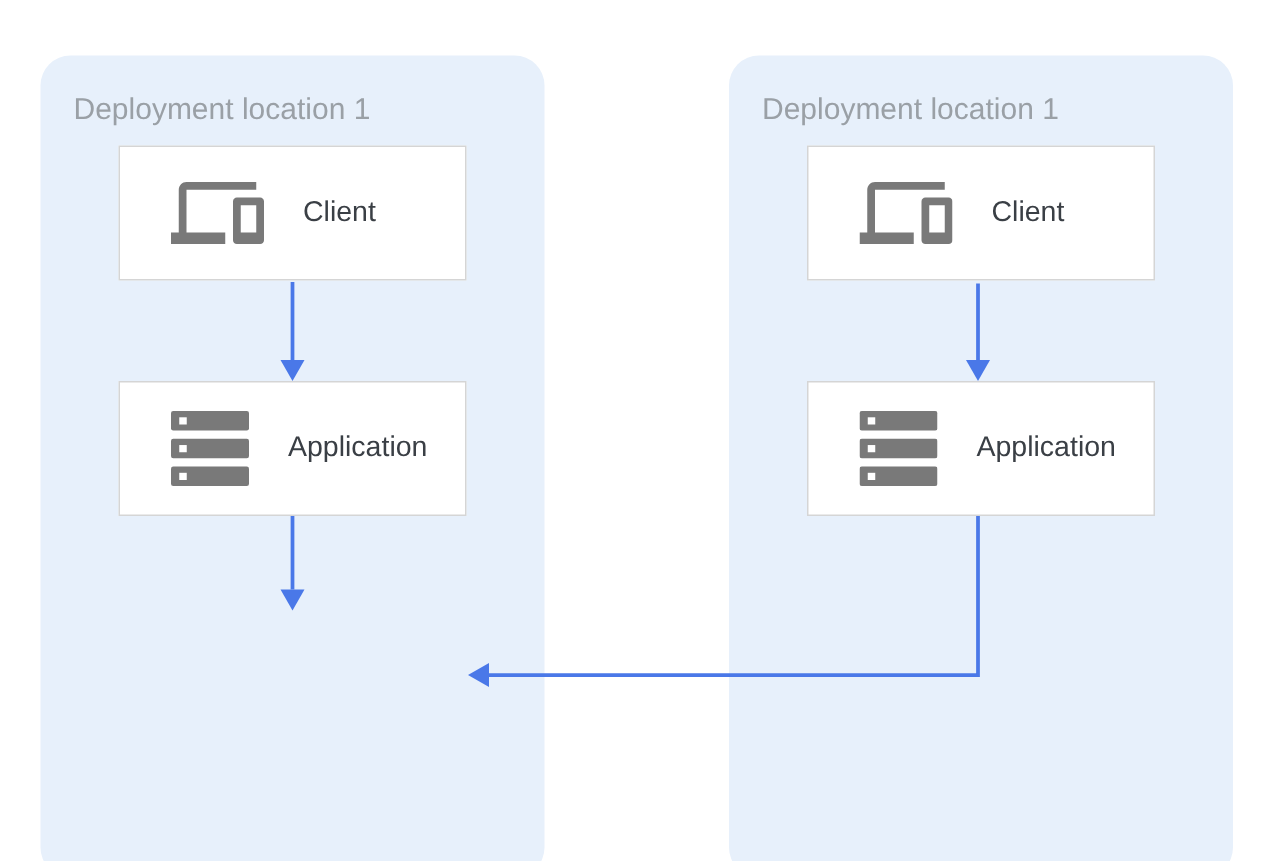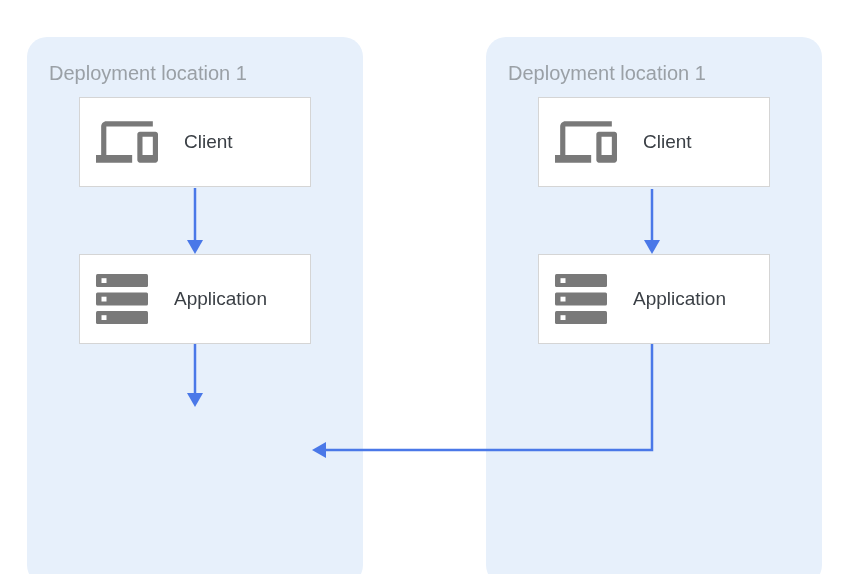--- a/index.html
+++ b/index.html
@@ -47,21 +47,21 @@
 
   .node {
     position: absolute;
     left: 52px;
     width: 232px;
     height: 90px;
     background: var(--box-bg);
     border: 1px solid var(--box-border);
     display: flex;
     align-items: center;
-    padding-left: 16px;
+    padding-left: 34px;
   }
   .node.slot-0 { top: 60px; }
   .node.slot-1 { top: 217px; align-items: center; }
   .node.slot-2 { top: 370px; }
 
   .node .icon { flex: 0 0 auto; display: flex; align-items: center; }
   .node .icon svg { display: block; }
   .node .label {
     margin-left: 26px;
     font-size: 19px;

